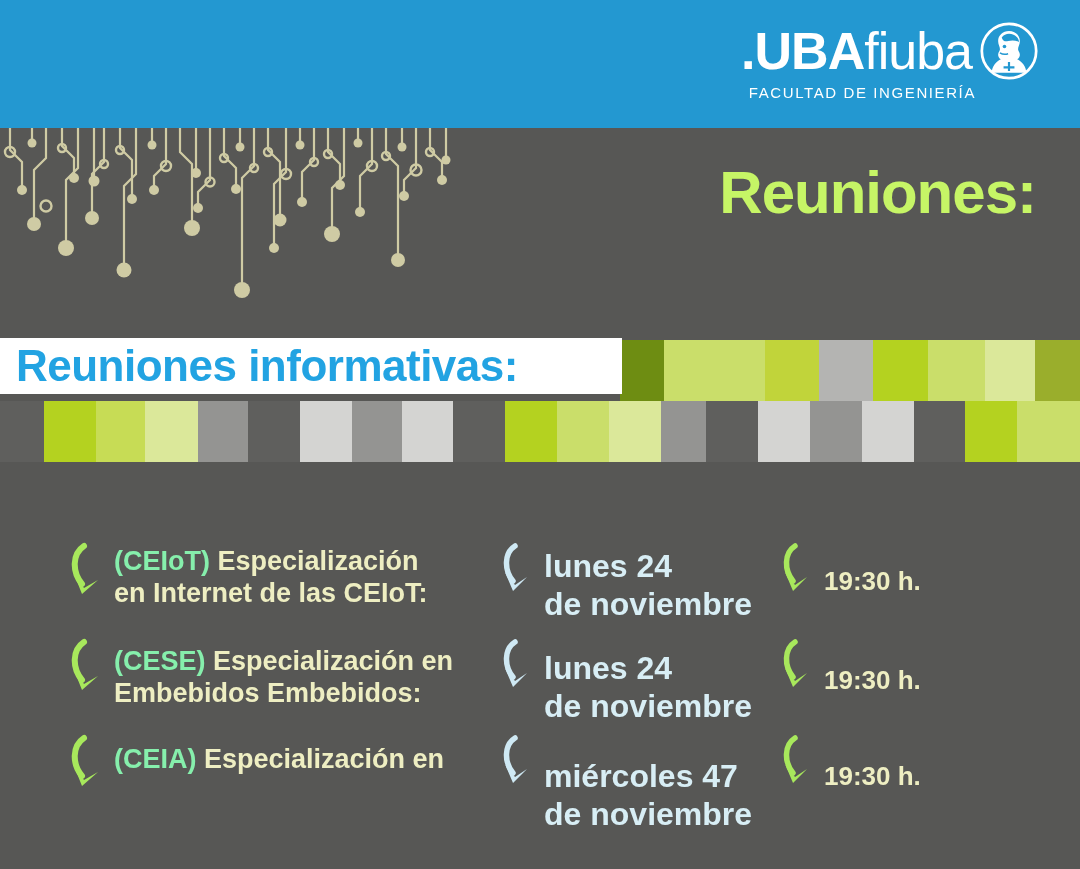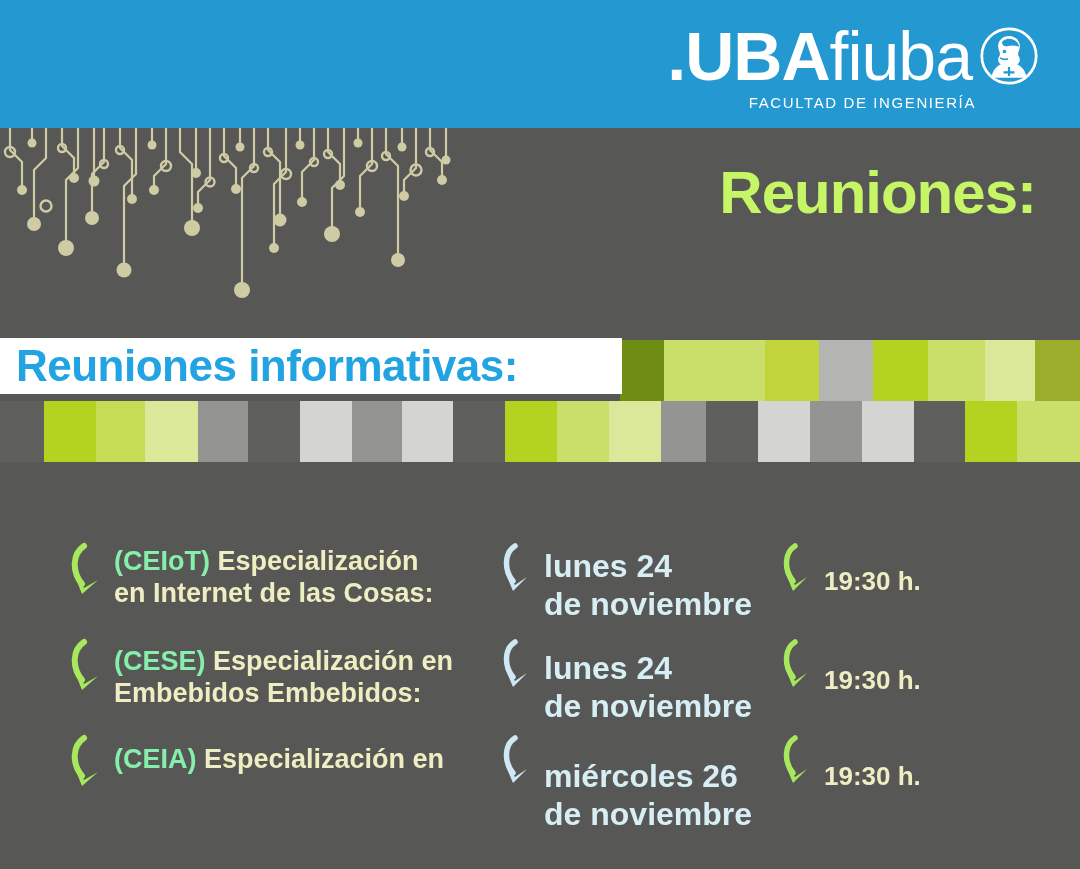--- a/index.html
+++ b/index.html
@@ -36,21 +36,21 @@
     display: flex;
     flex-direction: column;
     align-items: flex-end;
   }
   .brand-row {
     display: flex;
     align-items: center;
     gap: 8px;
   }
   .brand-word {
-    font-size: 68px;
+    font-size: 52px;
     line-height: 1;
     color: #ffffff;
     letter-spacing: -1px;
     white-space: nowrap;
   }
   .brand-uba { font-weight: bold; }
   .brand-fiuba { font-weight: 300; }
   .brand-sub {
     margin-top: 4px;
     margin-right: 62px;
@@ -360,21 +360,21 @@
   <div class="list">
 
     <div class="row row-1">
       <div class="col-prog">
         <svg class="arrow" viewBox="0 0 44 62">
           <path d="M16 4 C4 12 4 30 14 42" fill="none" stroke="#a8e85c" stroke-width="6" stroke-linecap="round"></path>
           <path d="M6 32 L16 46 L30 38 L14 52 Z" fill="#a8e85c"></path>
         </svg>
         <div class="prog-text">
           <span class="prog-code">(CEIoT) </span><span>Especialización</span><br>
-          <span>en Internet de las Cosas:</span>
+          <span>en Internet de las CEIoT:</span>
         </div>
       </div>
       <div class="col-date">
         <svg class="arrow-sm" viewBox="0 0 40 58">
           <path d="M15 4 C4 11 4 28 13 39" fill="none" stroke="#cfe9f4" stroke-width="5.5" stroke-linecap="round"></path>
           <path d="M5 30 L15 43 L27 35 L13 49 Z" fill="#cfe9f4"></path>
         </svg>
         <div class="date-text">
           <span>lunes 24</span><br>
           <span>de noviembre</span>
@@ -428,21 +428,21 @@
         <div class="prog-text">
           <span class="prog-code">(CEIA) </span><span>Especialización en</span><br>
         </div>
       </div>
       <div class="col-date">
         <svg class="arrow-sm" viewBox="0 0 40 58">
           <path d="M15 4 C4 11 4 28 13 39" fill="none" stroke="#cfe9f4" stroke-width="5.5" stroke-linecap="round"></path>
           <path d="M5 30 L15 43 L27 35 L13 49 Z" fill="#cfe9f4"></path>
         </svg>
         <div class="date-text">
-          <span>miércoles 26</span><br>
+          <span>miércoles 47</span><br>
           <span>de noviembre</span>
         </div>
       </div>
       <div class="col-time">
         <svg class="arrow-sm" viewBox="0 0 40 58">
           <path d="M15 4 C4 11 4 28 13 39" fill="none" stroke="#a8e85c" stroke-width="5.5" stroke-linecap="round"></path>
           <path d="M5 30 L15 43 L27 35 L13 49 Z" fill="#a8e85c"></path>
         </svg>
         <div class="time-text">19:30 h.</div>
       </div>

